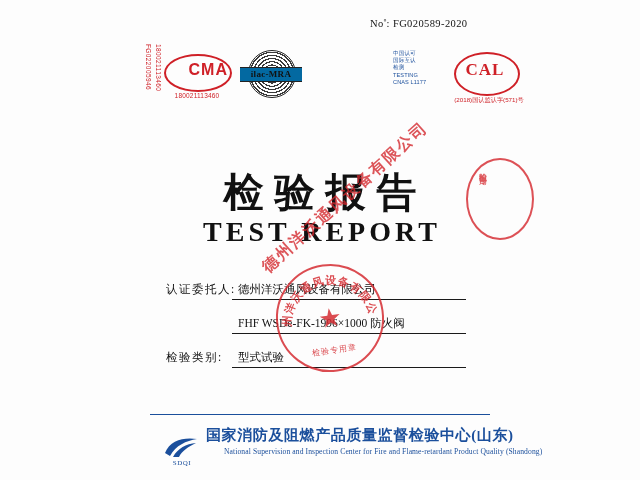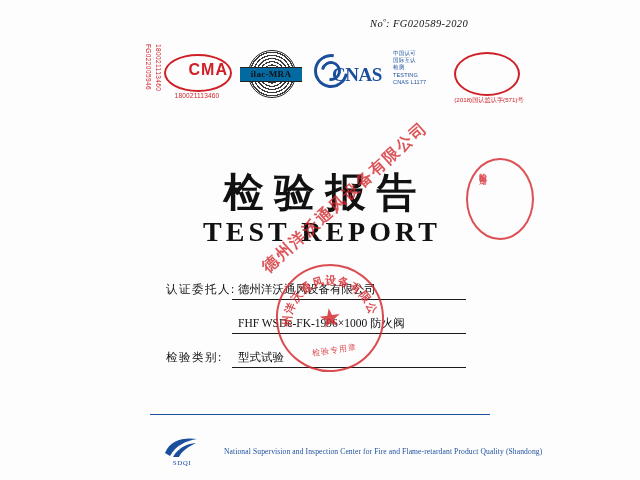--- a/index.html
+++ b/index.html
@@ -24,21 +24,20 @@
 
   
   .report-no {
     position: absolute;
     left: 370px;
     top: 18px;
     font-size: 10.5px;
     letter-spacing: 0.4px;
     color: #111;
     font-family: "Liberation Serif", serif;
-    font-style: italic;
   }
   .report-no .sup {
     font-size: 8px;
     vertical-align: 2px;
   }
 
   
   .logos {
     position: absolute;
     left: 140px;
@@ -414,35 +413,32 @@
       <div class="cma-ellipse"></div>
       <div class="cma-text">CMA</div>
       <div class="cma-num">180021113460</div>
     </div>
 
     <div class="logo logo-ilac">
       <div class="ilac-circle"></div>
       <div class="ilac-band">ilac-MRA</div>
     </div>
 
-    <div class="logo logo-cnas">
-      <div class="cnas-swirl"></div>
-      <div class="cnas-text">CNAS</div>
-    </div>
 
     <div class="logo logo-cnas-side">
       <div class="cnas-side-line">中国认可</div>
       <div class="cnas-side-line">国际互认</div>
       <div class="cnas-side-line">检测</div>
       <div class="cnas-side-line">TESTING</div>
       <div class="cnas-side-line">CNAS L1177</div>
     </div>
 
     <div class="logo logo-cal">
       <div class="cal-ellipse"></div>
+      <div class="cal-text">CAL</div>
       <div class="cal-sub">(2018)国认监认字(571)号</div>
     </div>
   </div>
 
   <div class="title-cn">检验报告</div>
   <div class="title-en">TEST REPORT</div>
 
   <div class="edge-seal">
     <div class="edge-seal-text">检验报告专用</div>
   </div>
@@ -480,15 +476,16 @@
   </div>
 
   <div class="footer-rule"></div>
   <div class="sdqi-logo">
     <svg class="sdqi-swoosh" viewBox="0 0 34 22">
       <path d="M1,17 C6,4 20,1 33,3 C22,5 12,9 6,20 Z" fill="#1b4f9c"></path>
       <path d="M9,21 C14,12 22,8 32,7 C24,11 18,15 15,21 Z" fill="#1b4f9c"></path>
     </svg>
     <div class="sdqi-label">SDQI</div>
   </div>
+  <div class="footer-cn">国家消防及阻燃产品质量监督检验中心(山东)</div>
   <div class="footer-en">National Supervision and Inspection Center for Fire and Flame-retardant Product Quality (Shandong)</div>
 
 </div>
 
 </body></html>

